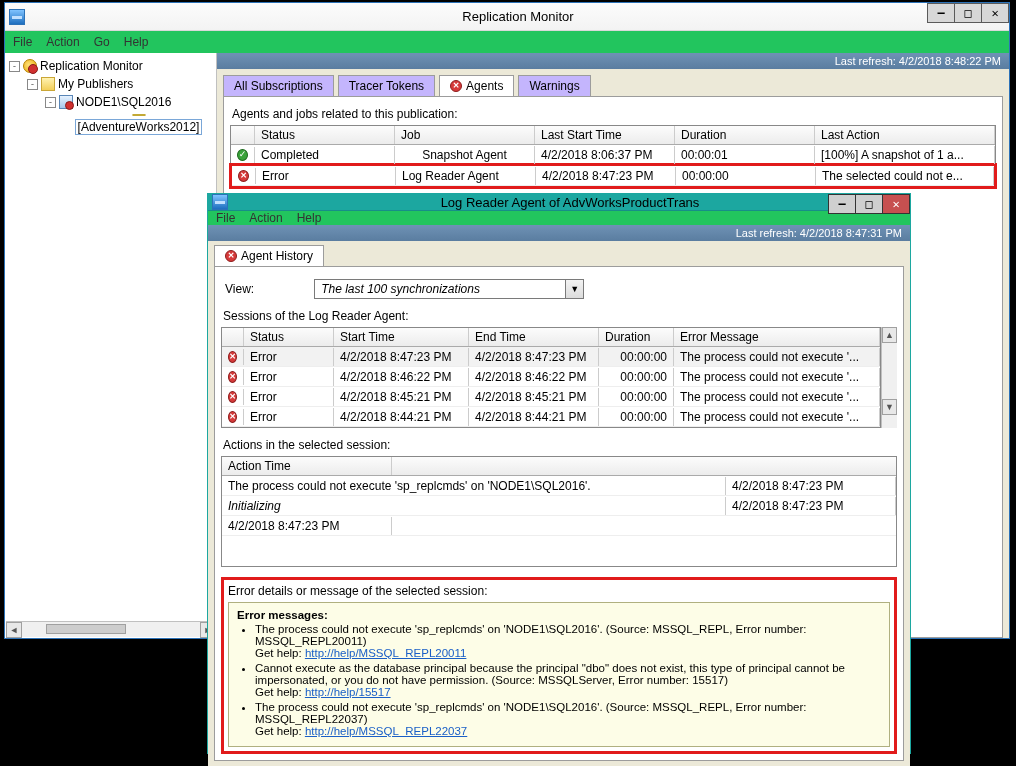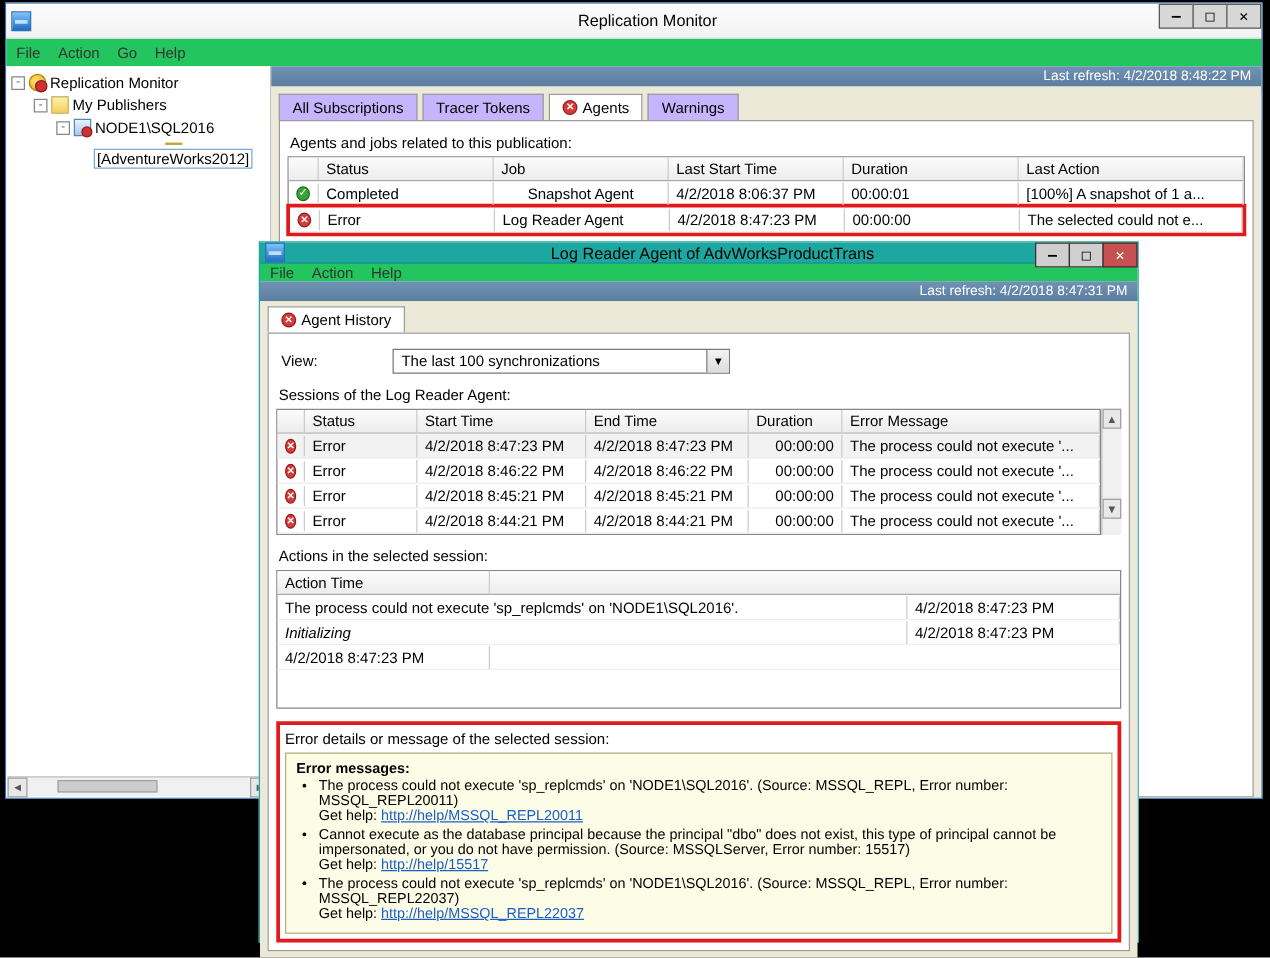--- a/index.html
+++ b/index.html
@@ -87,21 +87,21 @@
   .section-label{margin:4px 2px 4px;}
   .grid{border:1px solid #888;background:#fff;}
   .grid-head{display:flex;background:linear-gradient(#fcfcfc,#ececec);border-bottom:1px solid #aaa;}
   .grid-head>div,.grid-row>div{padding:2px 6px;border-right:1px solid #ccc;white-space:nowrap;overflow:hidden;text-overflow:ellipsis;}
   .grid-row{display:flex;border-bottom:1px solid #eee;align-items:center;height:20px;}
   .red-box{border:3px solid #e11b1b;}
   .scrollbar-bottom{height:16px;background:#f0f0f0;border-top:1px solid #c0c0c0;position:relative;}
   .scrollbar-bottom .thumb{position:absolute;left:40px;top:2px;width:80px;height:10px;background:#cdcdcd;border:1px solid #a0a0a0;}
   .scrollbar-bottom .arrow{position:absolute;top:0;width:16px;height:16px;border:1px solid #a0a0a0;background:#e8e8e8;display:flex;align-items:center;justify-content:center;font-size:9px;color:#555;}
   .dropdown{display:inline-flex;align-items:center;border:1px solid #7a7a7a;background:#fff;height:20px;width:270px;}
-  .dropdown .dd-text{flex:1;padding:0 6px;}
+  .dropdown .dd-text{flex:1;padding:0 6px;font-style:italic;}
   .dropdown .dd-btn{width:18px;height:100%;border-left:1px solid #7a7a7a;background:linear-gradient(#f3f3f3,#dcdcdc);display:flex;align-items:center;justify-content:center;font-size:9px;}
   .vscroll{width:16px;background:#f0f0f0;border-left:1px solid #c0c0c0;}
   .vscroll .arrow{height:16px;border:1px solid #a0a0a0;background:#e8e8e8;display:flex;align-items:center;justify-content:center;font-size:9px;color:#555;}
   .error-box{background:#fdfde7;border:1px solid #b0b080;padding:6px 8px;font-size:11.5px;}
   .error-box ul{margin:2px 0 0 0;padding-left:18px;}
   .error-box li{margin-bottom:3px;}
   .error-box a{color:#1a5fc7;text-decoration:underline;}
 </style>
 </head>
 <body>

